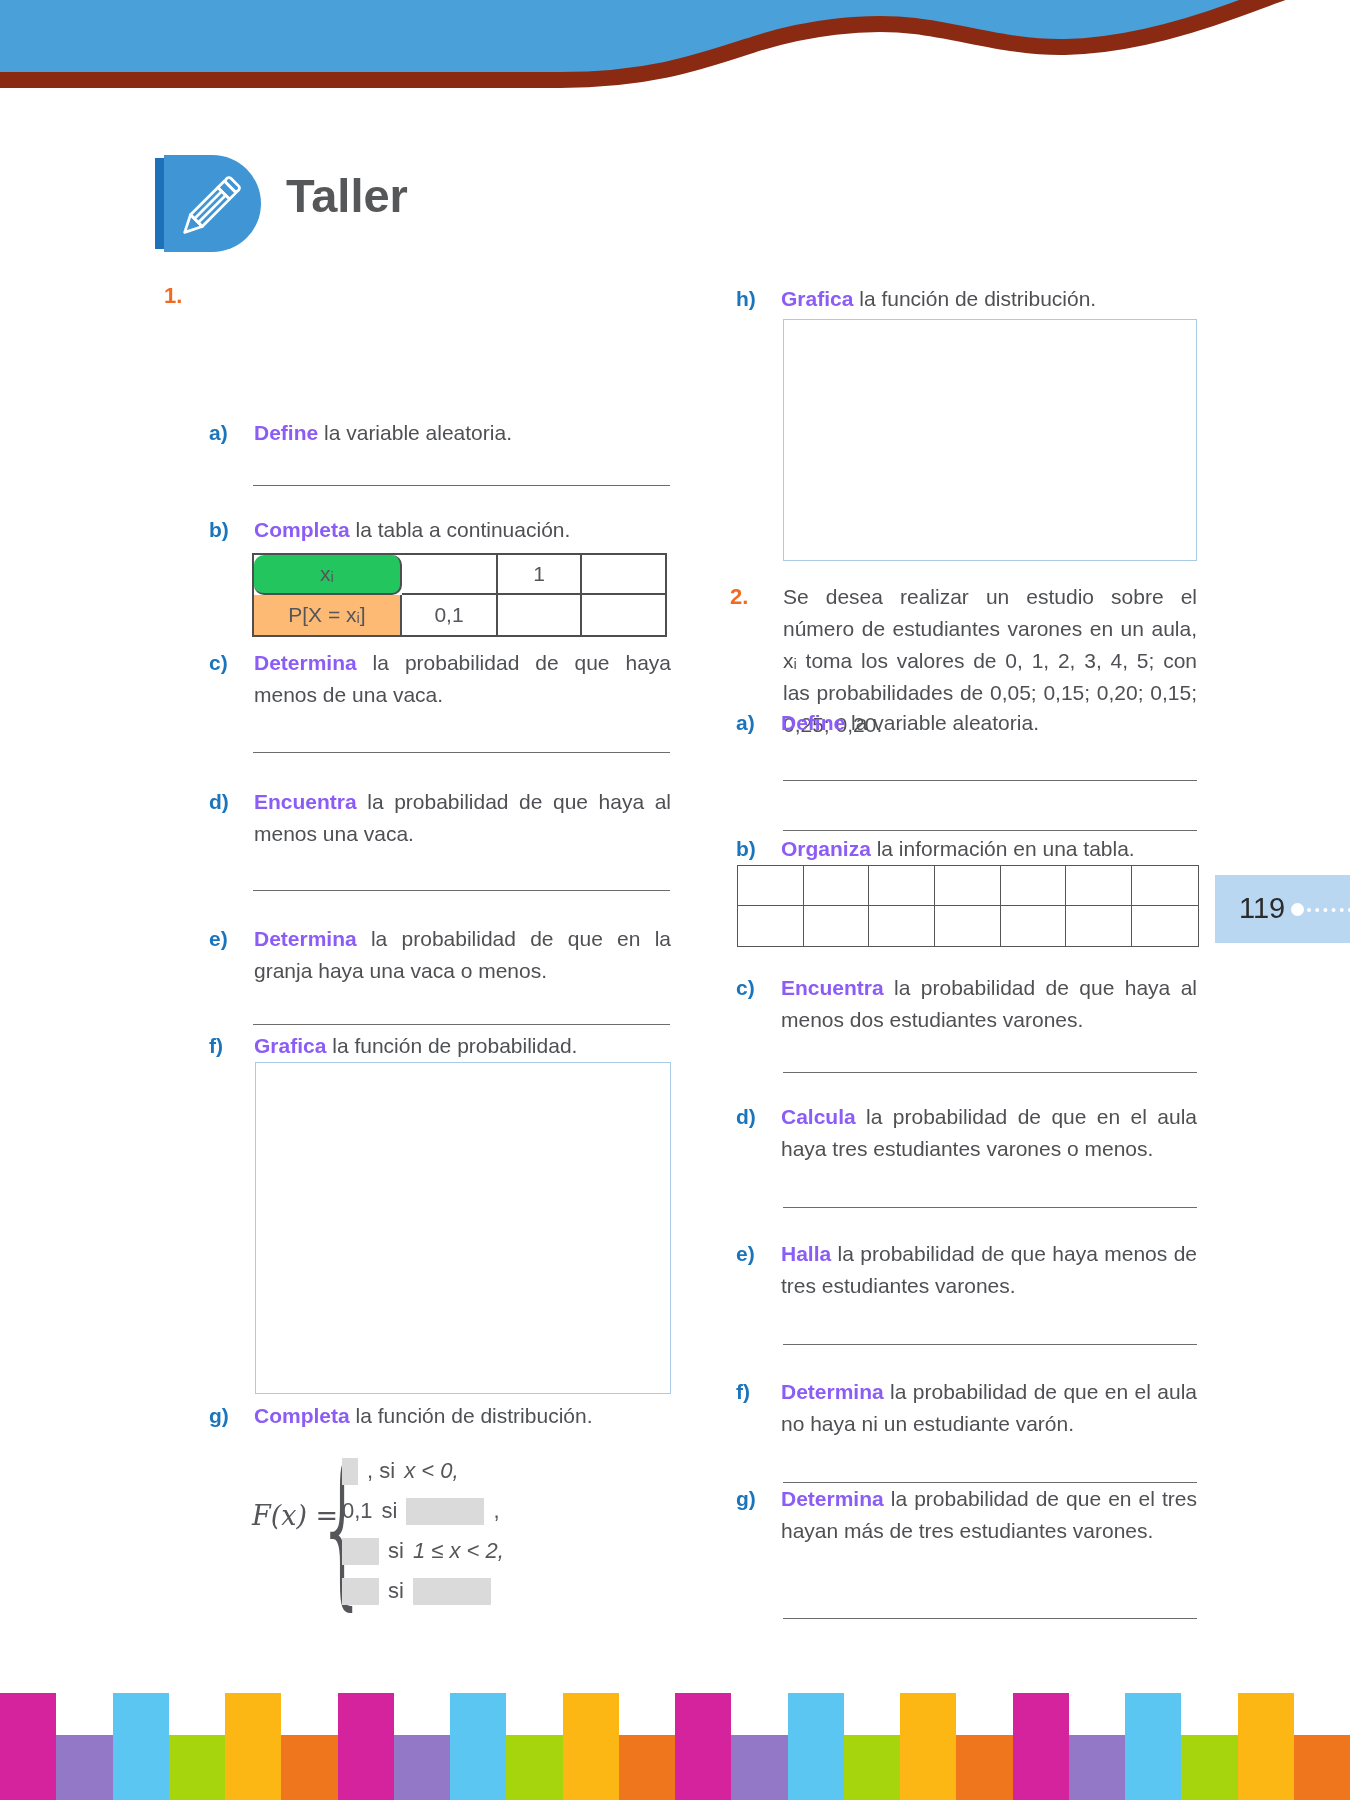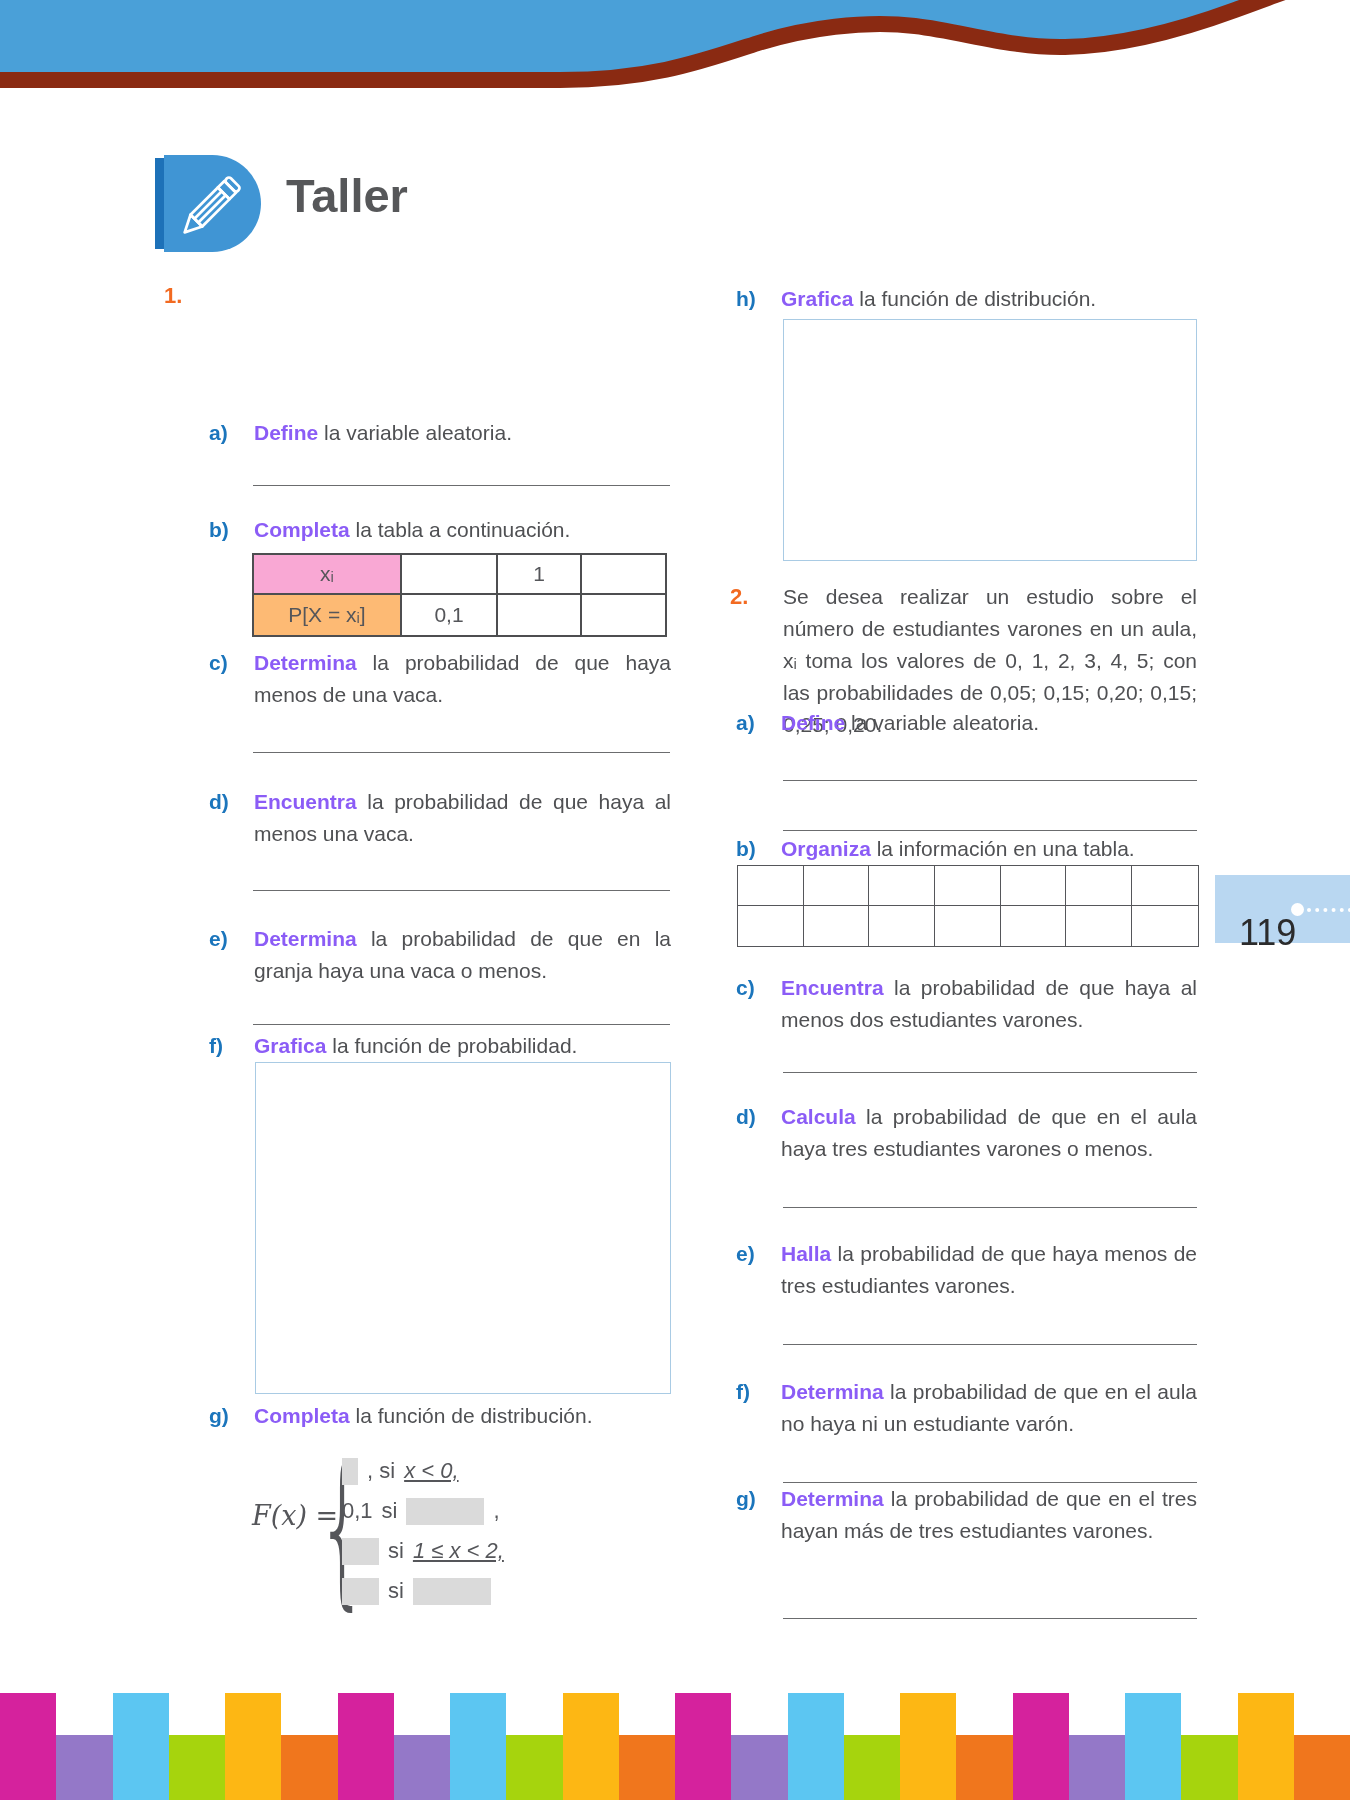--- a/index.html
+++ b/index.html
@@ -26,43 +26,43 @@
   .ans{position:absolute;border-top:1.5px solid #6b6c6e;}
   .bigbox{position:absolute;background:#fff;border:1.6px solid #a9cbe4;}
   
   .t1{position:absolute;left:252px;top:553px;display:grid;
       grid-template-columns:148px 96px 84px 83px;grid-template-rows:40px 40px;
       border:2px solid #4d4e50;}
   .t1 .c{border-right:2px solid #4d4e50;border-bottom:2px solid #4d4e50;
          display:flex;align-items:center;justify-content:center;font-size:21px;color:#55565a;}
   .t1 .c:nth-child(4n){border-right:none;}
   .t1 .c:nth-child(n+5){border-bottom:none;}
-  .t1 .hdr1{background:#f9a8d4;}
+  .t1 .hdr1{background:#22c55e;border-radius:10px;}
   .t1 .hdr2{background:#fdba74;}
   
   .t2{position:absolute;left:737px;top:865px;display:grid;
       grid-template-columns:repeat(7,65.7px);grid-template-rows:40px 40px;
       border:1.6px solid #55565a;}
   .t2 .c{border-right:1.6px solid #55565a;border-bottom:1.6px solid #55565a;}
   .t2 .c:nth-child(7n){border-right:none;}
   .t2 .c:nth-child(n+8){border-bottom:none;}
   
   .tab119{position:absolute;left:1215px;top:875px;width:135px;height:68px;background:#b9d7f1;}
-  .tab119 .pn{position:absolute;left:24px;top:17px;font-size:36px;color:#2b2b2c;margin-top:20px;}
+  .tab119 .pn{position:absolute;left:24px;top:17px;font-size:29px;color:#2b2b2c;}
   .tab119 .dot{position:absolute;left:76px;top:28px;width:13px;height:13px;border-radius:50%;background:#fff;}
   .tab119 .dots{position:absolute;left:92px;top:33px;width:45px;border-top:4px dotted #fff;}
   
   .fx{position:absolute;left:252px;top:1500px;font-size:27px;font-style:italic;
       font-family:"DejaVu Serif", serif;color:#55565a;}
   .brace{position:absolute;left:316px;top:1444px;height:168px;font-size:168px;line-height:168px;
          color:#55565a;transform:scaleX(0.5);transform-origin:left center;
          font-family:"DejaVu Sans", sans-serif;font-weight:200;}
   .frow{position:absolute;left:342px;height:38px;display:flex;align-items:center;gap:9px;
         font-size:22px;color:#55565a;}
-  .frow .m{font-style:italic;text-decoration:underline;}
+  .frow .m{font-style:italic;}
   .blank{background:#dadada;display:inline-block;height:27px;}
   .blank.s{width:16px;}.blank.mdl{width:37px;}.blank.w{width:78px;}
   
   .stripe{position:absolute;bottom:0;width:56.25px;}
   .stripe.tall{top:1693px;}
   .stripe.short{top:1735px;}
 </style>
 </head>
 <body>
 

